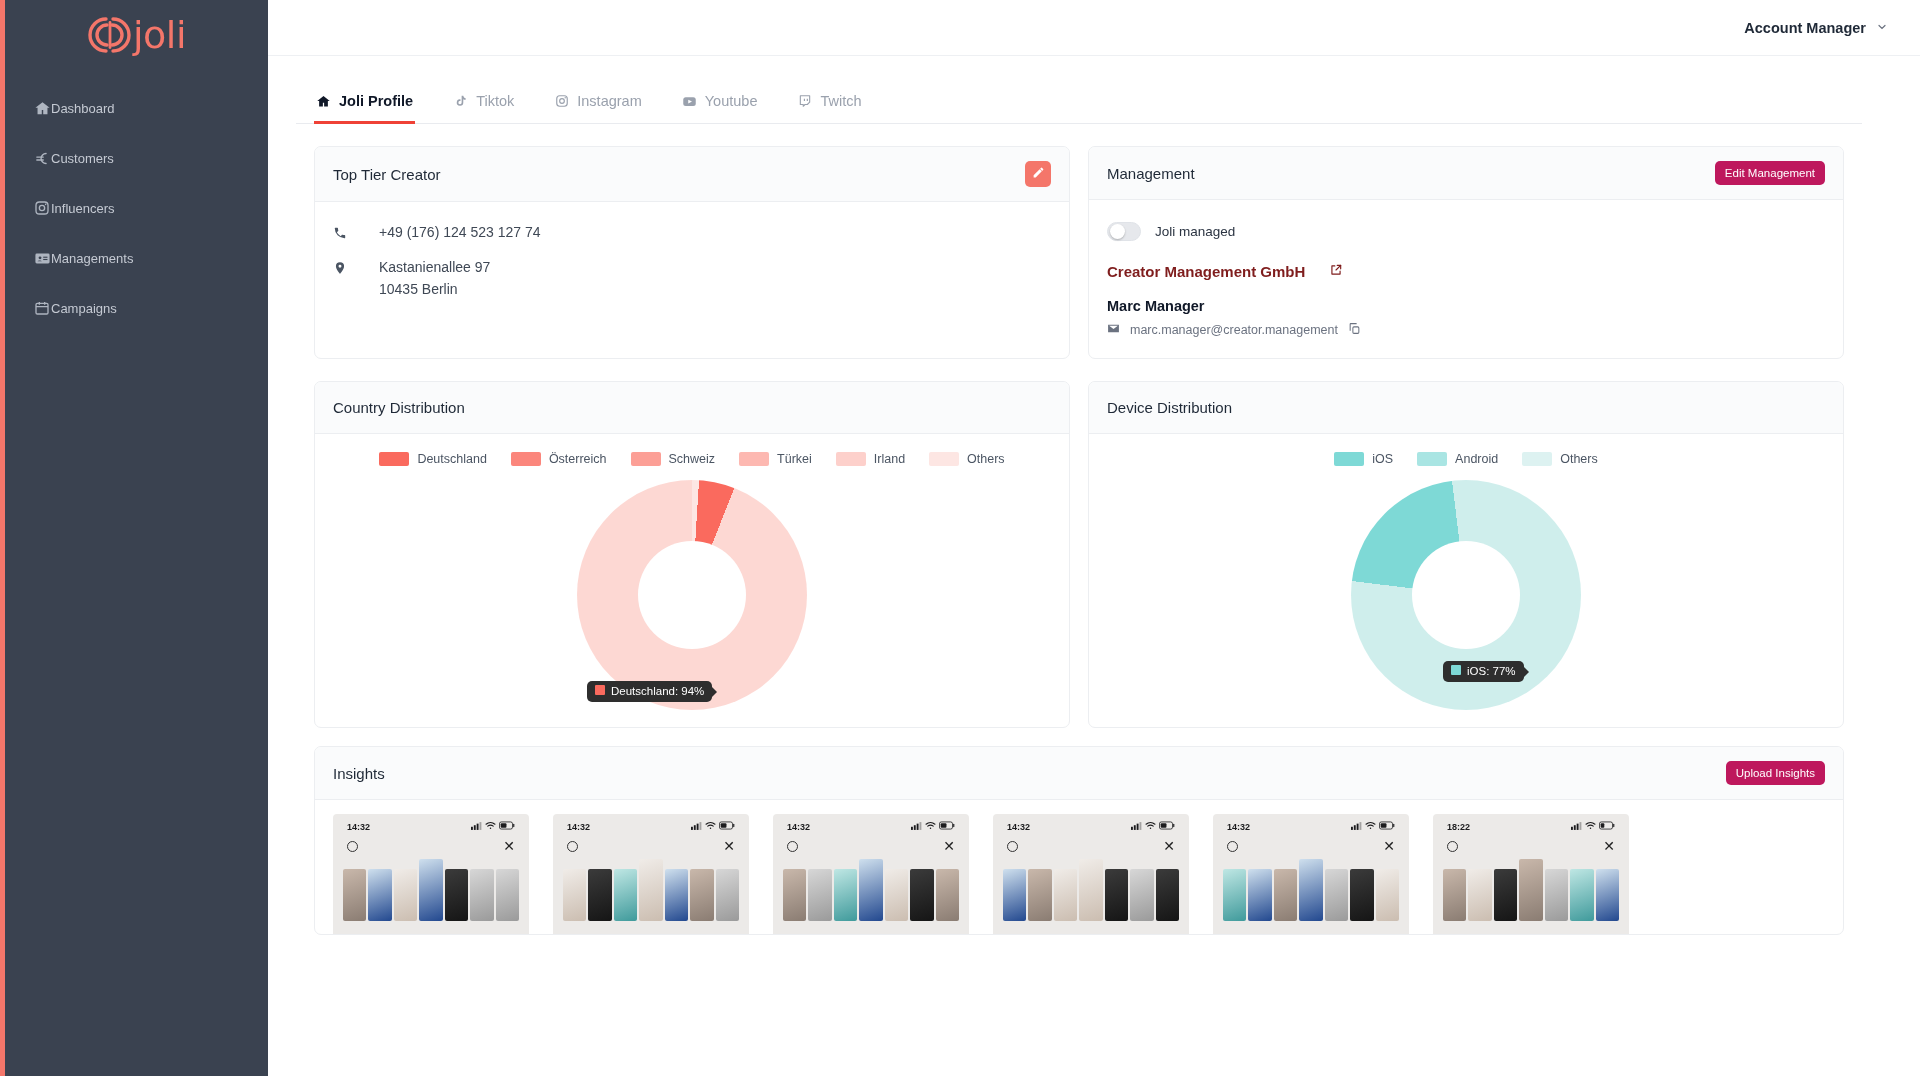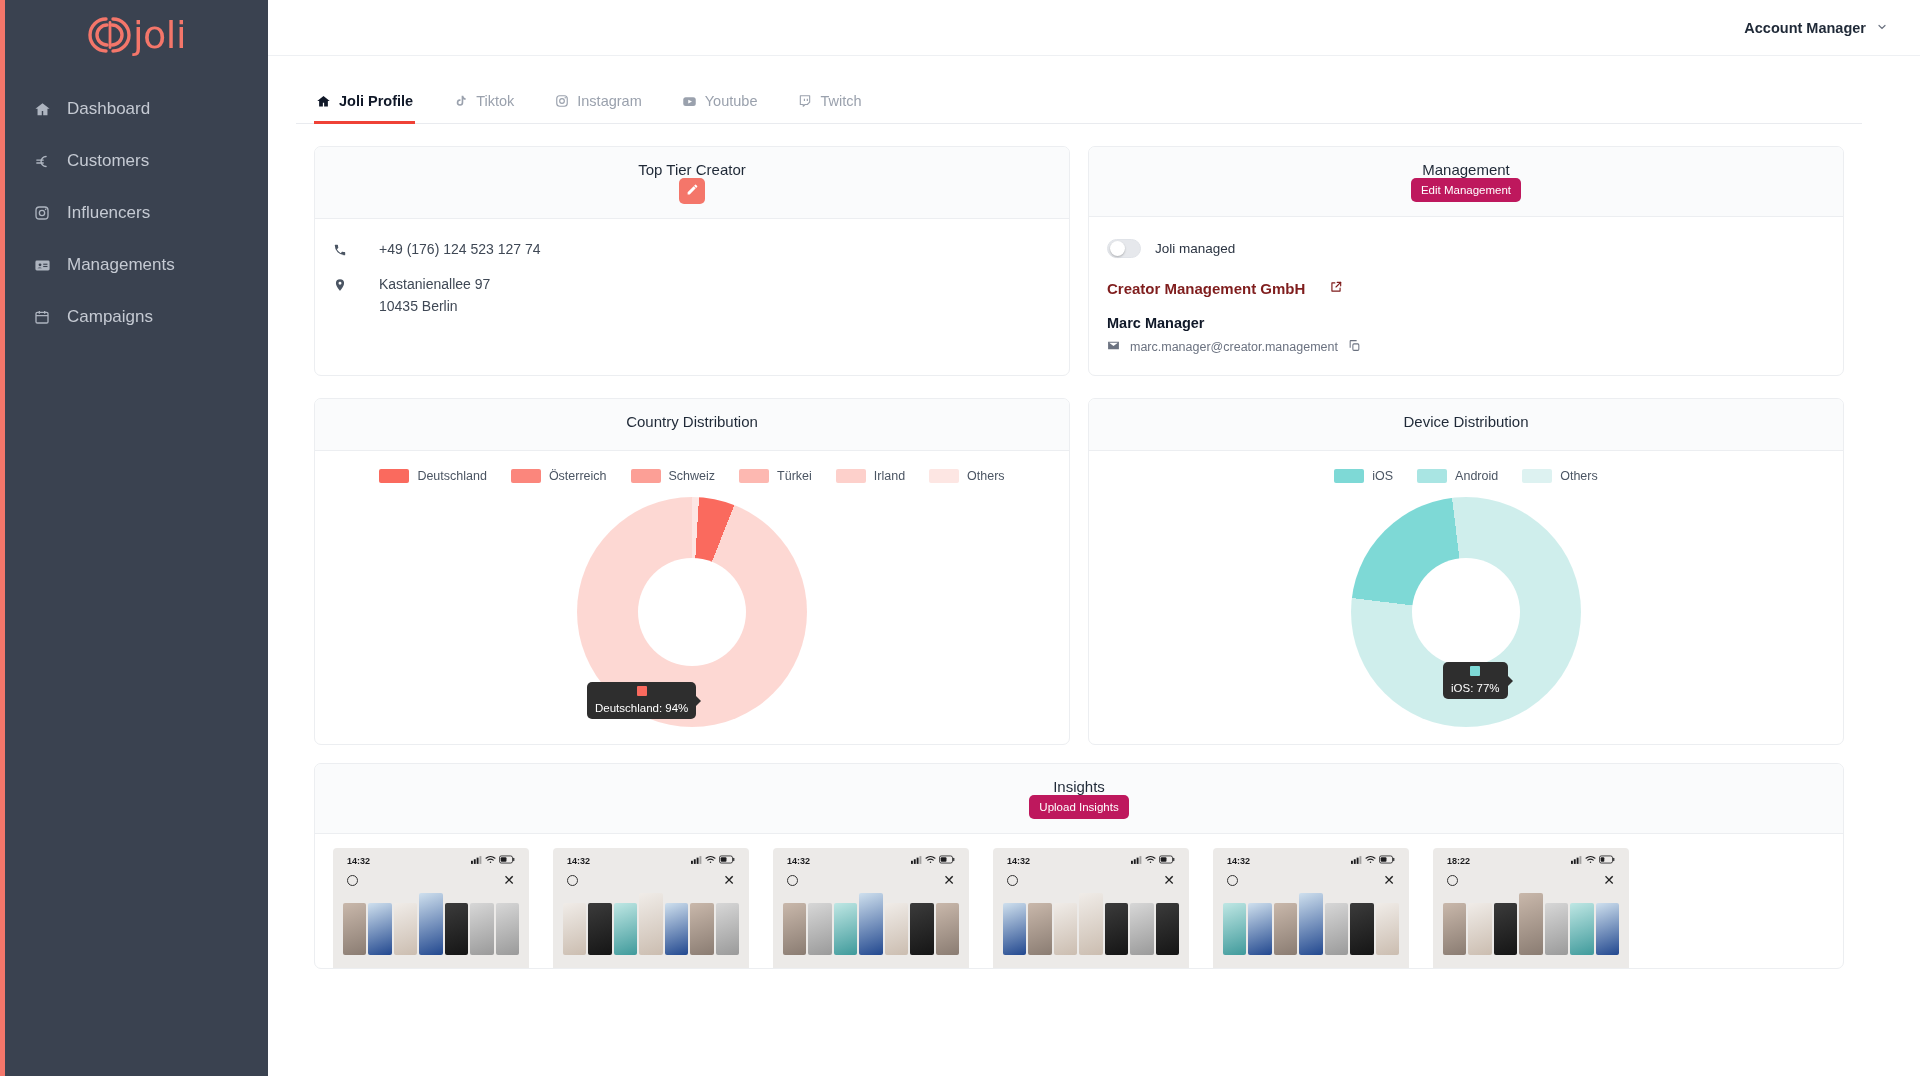--- a/index.html
+++ b/index.html
@@ -34,24 +34,23 @@
     font-size: 38px;
     font-weight: 400;
     letter-spacing: -0.5px;
     line-height: 1;
     font-family: "DejaVu Sans", sans-serif;
   }
   .nav { margin-top: 26px; }
   .nav-item {
     display: flex;
     align-items: center;
-    gap: 16px;
     padding: 11px 12px 11px 28px;
     color: #c5cad3;
-    font-size: 17px;
+    font-size: 13px;
     cursor: pointer;
     margin-bottom: 10px;
   }
   .nav-icon {
     width: 18px; height: 18px;
     display: inline-flex; align-items: center; justify-content: center;
     color: #aeb5c0;
     flex: 0 0 18px;
   }
   .nav-icon svg { display:block; }
@@ -121,21 +120,20 @@
     overflow: hidden;
   }
   .card-head {
     background: #fafbfc;
     border-bottom: 1px solid #eceef1;
     padding: 14px 18px;
     display: flex;
     align-items: center;
     justify-content: space-between;
     min-height: 52px;
-    flex-direction: column;
   }
   .card-title { font-size: 15px; color: #1f2937; }
   .card-body { padding: 22px 18px 20px; }
 
   .icon-btn-red {
     width: 26px; height: 26px;
     background: #f4766a;
     border: none;
     border-radius: 5px;
     color: #fff;
@@ -222,25 +220,23 @@
     background: #ffffff;
   }
   .tooltip {
     position: absolute;
     background: #2e2e2e;
     color: #ffffff;
     font-size: 11.5px;
     border-radius: 5px;
     padding: 4px 8px 5px;
     display: flex;
-    align-items: center;
     gap: 6px;
     white-space: nowrap;
     z-index: 5;
-    flex-direction: column;
   }
   .tooltip::after {
     content: "";
     position: absolute;
     right: -5px;
     top: 50%;
     transform: translateY(-50%);
     border-top: 6px solid transparent;
     border-bottom: 6px solid transparent;
     border-left: 6px solid #2e2e2e;

